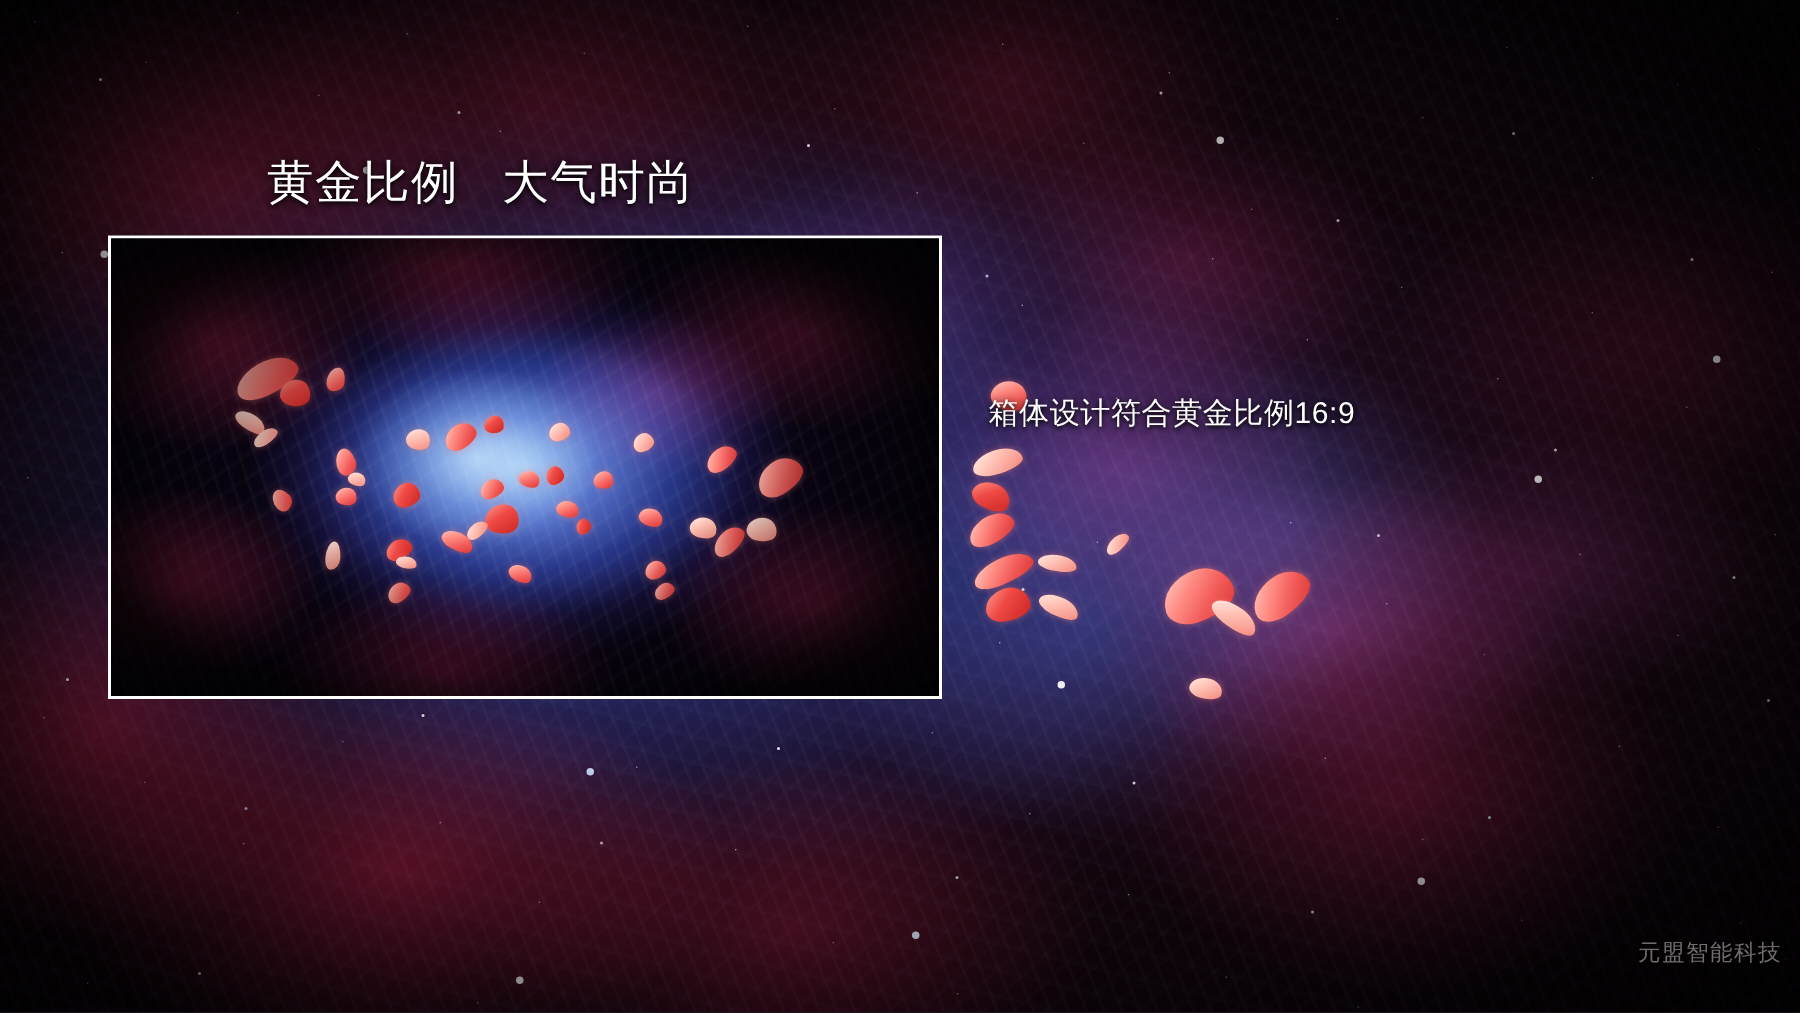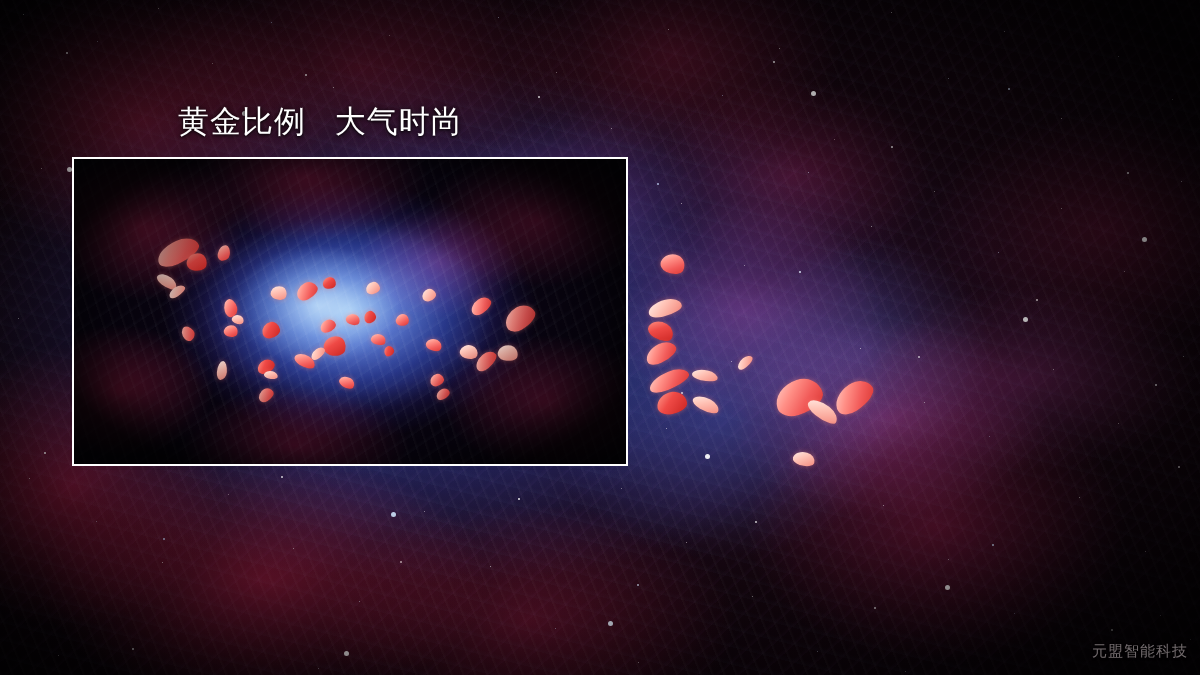--- a/index.html
+++ b/index.html
@@ -242,21 +242,21 @@
     font-size: 20px;
     line-height: 43px;
     white-space: nowrap;
     letter-spacing: 0.4px;
     text-shadow: 0 0 6px rgba(0,0,0,0.7), 0 1px 3px rgba(0,0,0,0.85);
   }
 
   #watermark {
     position: absolute;
     right: 12px;
-    bottom: 14px;
+    bottom: 30px;
     font-size: 15px;
     letter-spacing: 1px;
     color: rgba(190,178,182,0.60);
     text-shadow: 0 1px 2px rgba(0,0,0,0.6);
   }
 </style>
 </head>
 <body>
 
 <div id="slide">
@@ -330,17 +330,18 @@
       <div class="petal pale" style="left:424px; top:186px; width:20px; height:16px; transform:rotate(14deg);"></div>
       <div class="petal" style="left:400px; top:195px; width:24px; height:14px; transform:rotate(-40deg);"></div>
 
       <div class="pic-layer" id="pic-vignette"></div>
     </div>
   </div>
 
   <div id="slide-title">黄金比例   大气时尚</div>
 
   <div id="body-text">
+    <div class="body-line">箱体设计符合黄金比例16:9</div>
   </div>
 
   <div id="watermark">元盟智能科技</div>
 
 </div>
 
 </body></html>

